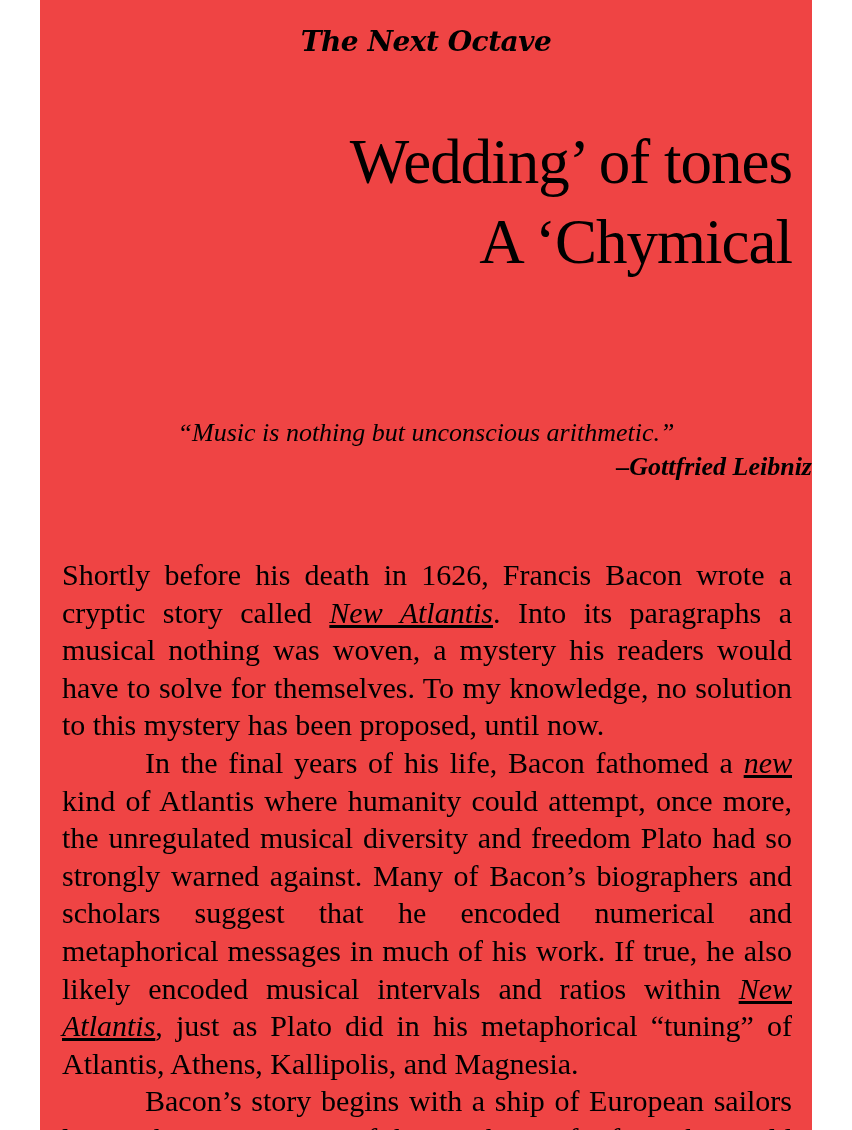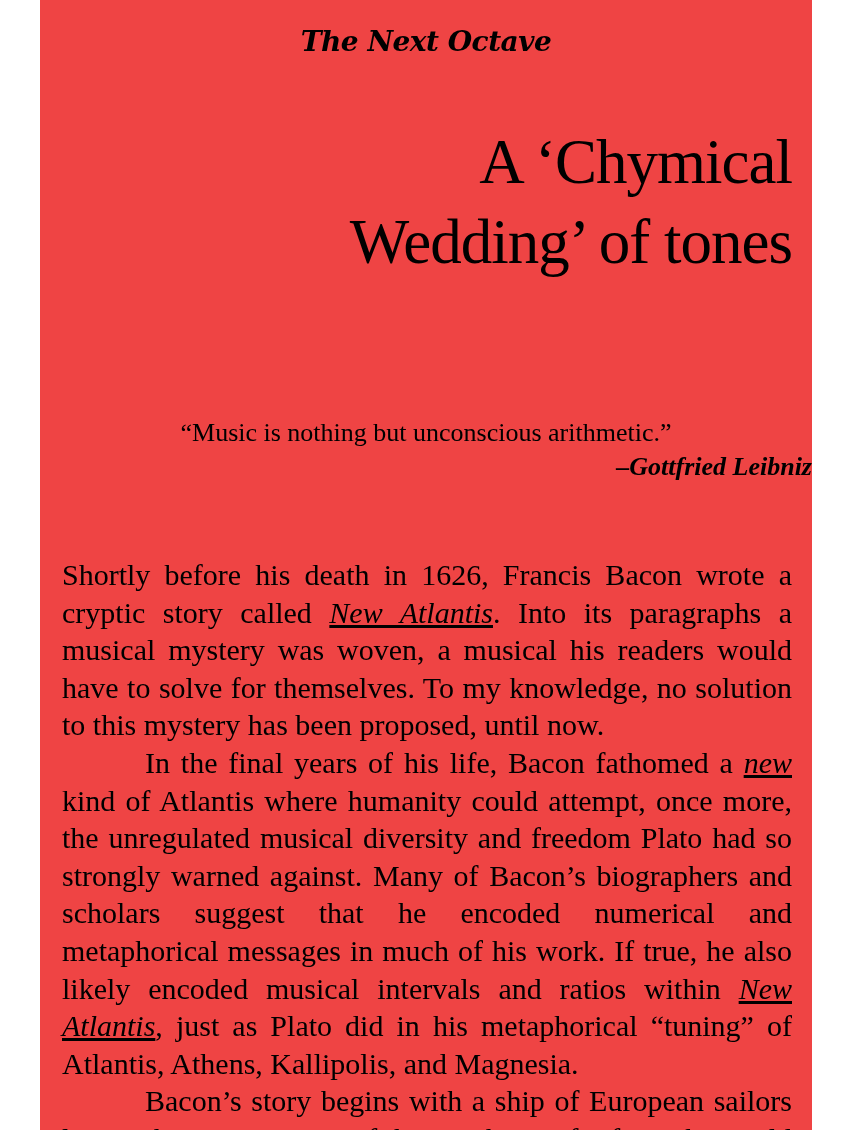--- a/index.html
+++ b/index.html
@@ -47,21 +47,21 @@
   }
   .chapter-title .title-line { display: block; }
   .epigraph {
     margin-top: 134px;
     text-align: center;
     font-family: "Liberation Serif", serif;
     font-size: 26px;
     line-height: 34px;
     color: #000;
   }
-  .epigraph-quote { }
+  .epigraph-quote { font-style: italic; }
   .epigraph-attribution { font-style: italic; font-weight: 700; text-align: right; }
   .body-text {
     margin-top: 72px;
     padding: 0 20px 0 22px;
     font-size: 30px;
     line-height: 37.6px;
     text-align: justify;
     color: #000;
   }
   .para { text-indent: 83px; }
@@ -70,33 +70,33 @@
 </style>
 </head>
 <body>
 
 <div class="page">
 
   <div class="running-header">The Next Octave</div>
 
   <div class="chapter-head">
     <h1 class="chapter-title">
+      <span class="title-line">Wedding’ of tones</span>
       <span class="title-line">A ‘Chymical</span>
-      <span class="title-line">Wedding’ of tones</span>
     </h1>
   </div>
 
   <div class="epigraph">
     <div class="epigraph-quote">“Music is nothing but unconscious arithmetic.”</div>
     <div class="epigraph-attribution">–Gottfried Leibniz</div>
   </div>
 
   <div class="body-text">
 
-    <p class="para no-indent"><span>Shortly before his death in 1626, Francis Bacon wrote a cryptic story called </span><em>New Atlantis</em><span>. Into its paragraphs a musical mystery was woven, a musical his readers would have to solve for themselves. To my knowledge, no solution to this mystery has been proposed, until now.</span></p>
+    <p class="para no-indent"><span>Shortly before his death in 1626, Francis Bacon wrote a cryptic story called </span><em>New Atlantis</em><span>. Into its paragraphs a musical nothing was woven, a mystery his readers would have to solve for themselves. To my knowledge, no solution to this mystery has been proposed, until now.</span></p>
 
     <p class="para"><span>In the final years of his life, Bacon fathomed a </span><em>new</em><span> kind of Atlantis where humanity could attempt, once more, the unregulated musical diversity and freedom Plato had so strongly warned against. Many of Bacon’s biographers and scholars suggest that he encoded numerical and metaphorical messages in much of his work. If true, he also likely encoded musical intervals and ratios within </span><em>New Atlantis</em><span>, just as Plato did in his metaphorical “tuning” of Atlantis, Athens, Kallipolis, and Magnesia.</span></p>
 
     <p class="para"><span>Bacon’s story begins with a ship of European sailors lost in the vast expanse of the South Sea, far from the world they knew.</span></p>
 
   </div>
 
 </div>
 
 </body></html>

